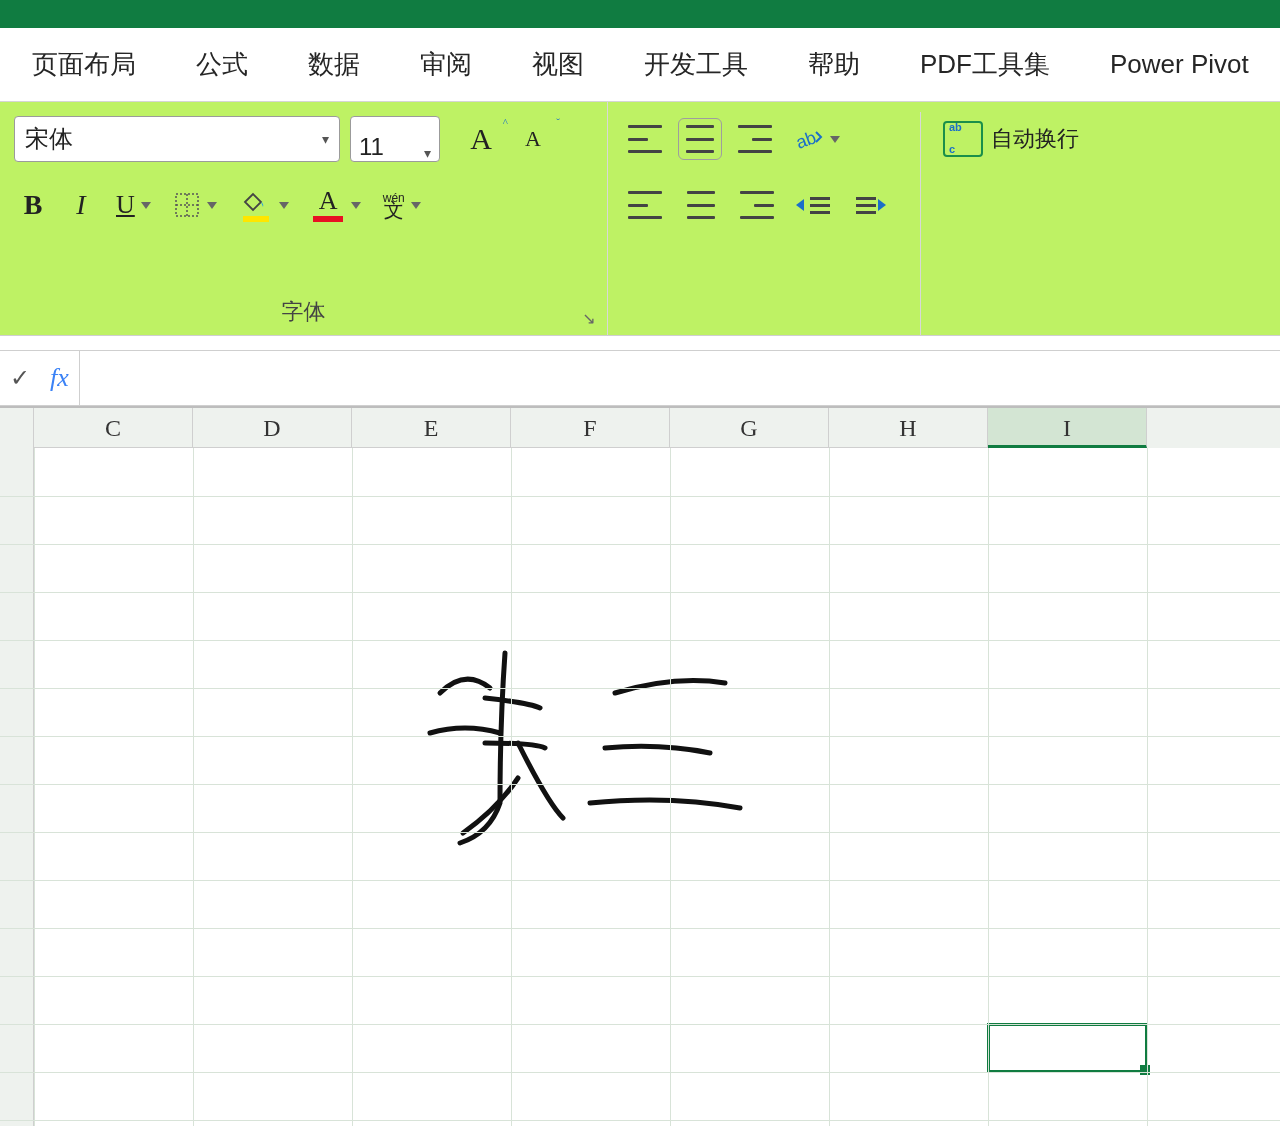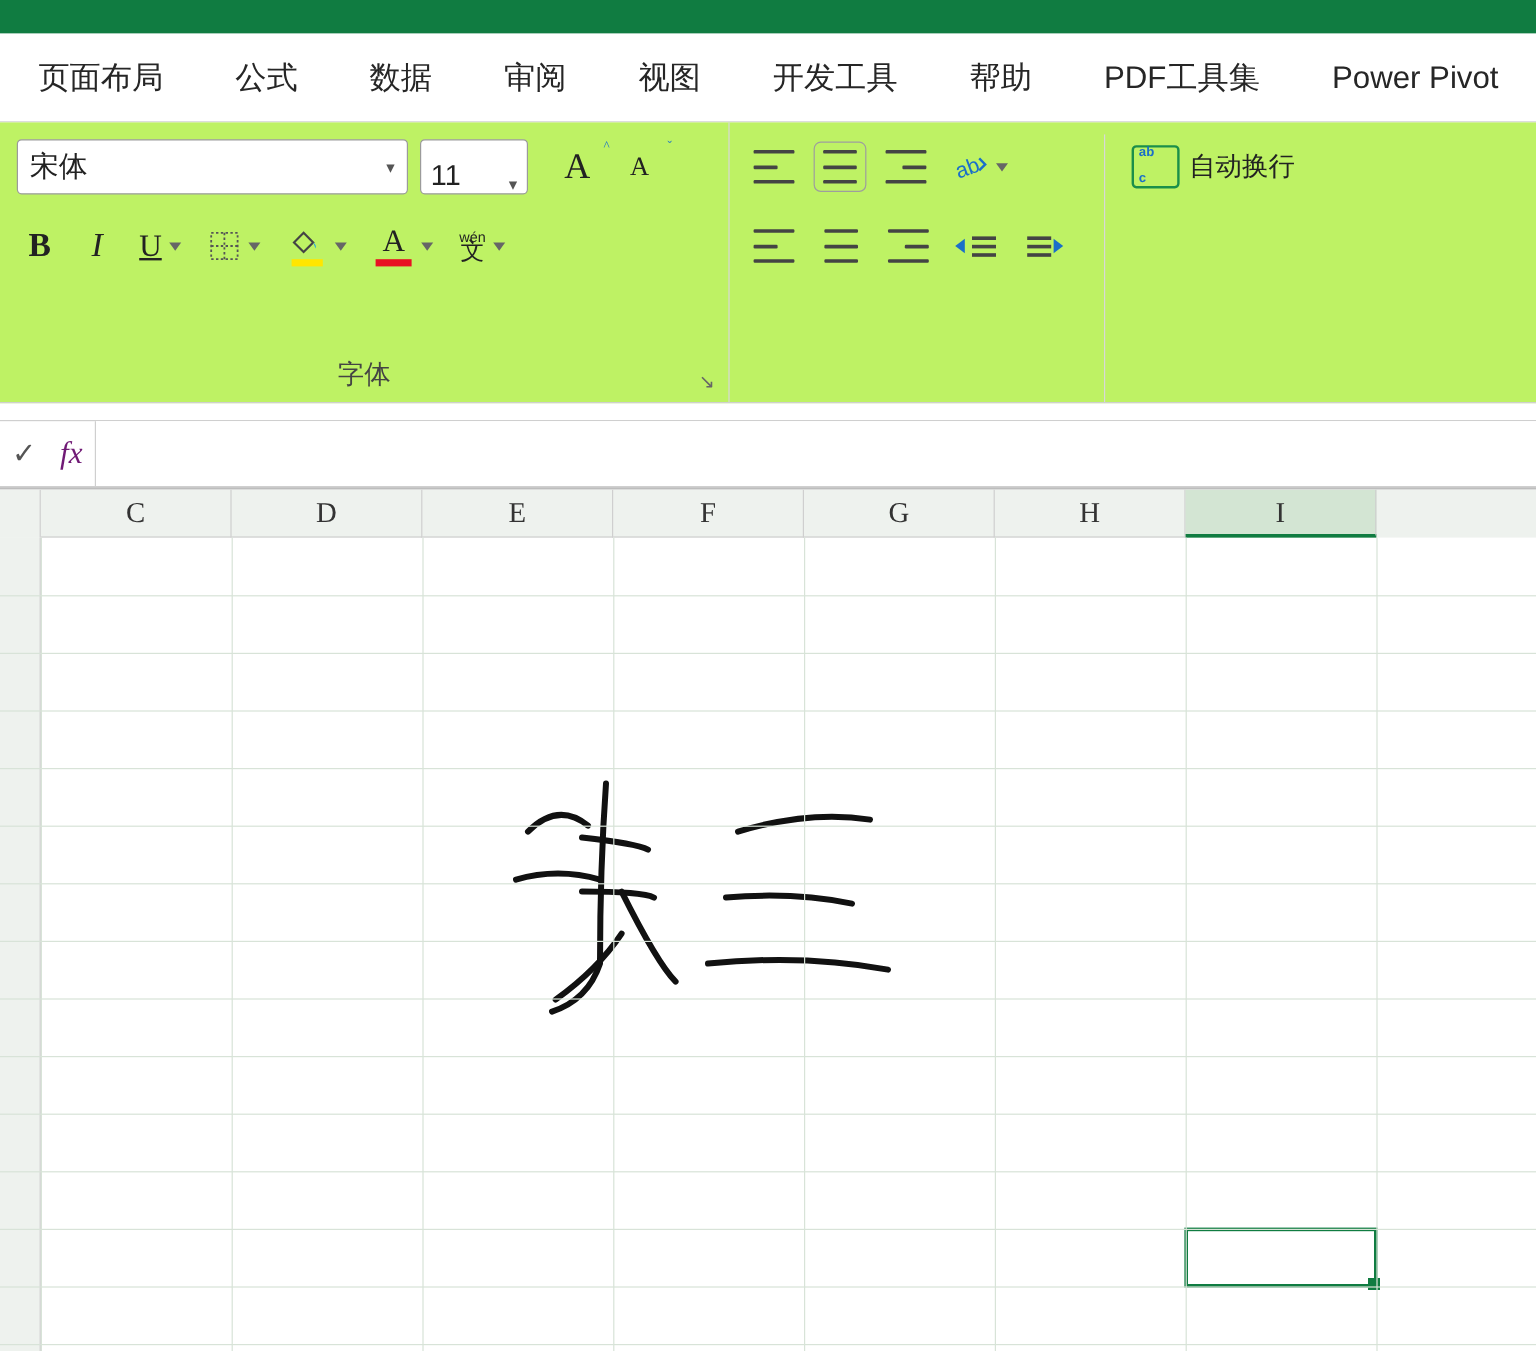--- a/index.html
+++ b/index.html
@@ -167,21 +167,21 @@
   
   .formula-bar {
     display:flex; align-items:center;
     height: 56px;
     border-top:1px solid #cfcfcf;
     border-bottom:1px solid #cfcfcf;
     background:#fff;
     margin-top: 14px;
   }
   .fx-accept { width:40px; text-align:center; font-size:24px; color:#555; }
-  .fx-label { font-style:italic; font-family:"Times New Roman",serif; font-size:26px; color:#701a75; padding:0 10px; }
+  .fx-label { font-style:italic; font-family:"Times New Roman",serif; font-size:26px; color:#3b82f6; padding:0 10px; }
   .fx-input { flex:1; height:100%; border:none; border-left:1px solid #cfcfcf; padding:0 12px; font-size:22px; outline:none; }
 
   
   .sheet {
     position: relative;
     height: 720px;
     overflow:hidden;
     border-top: 2px solid #bdbdbd;
   }
   .col-headers {

